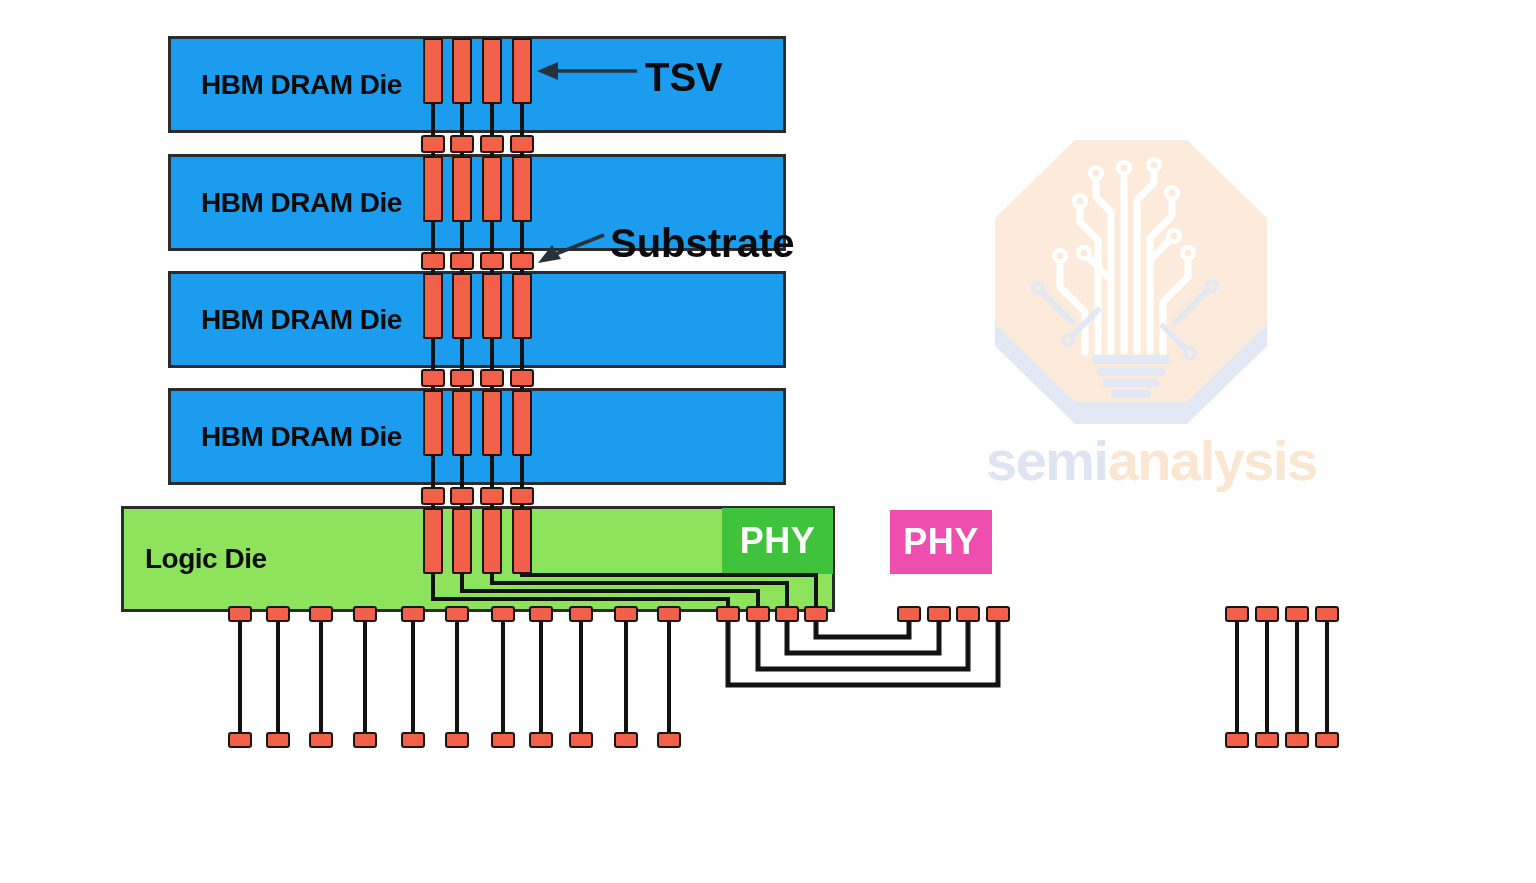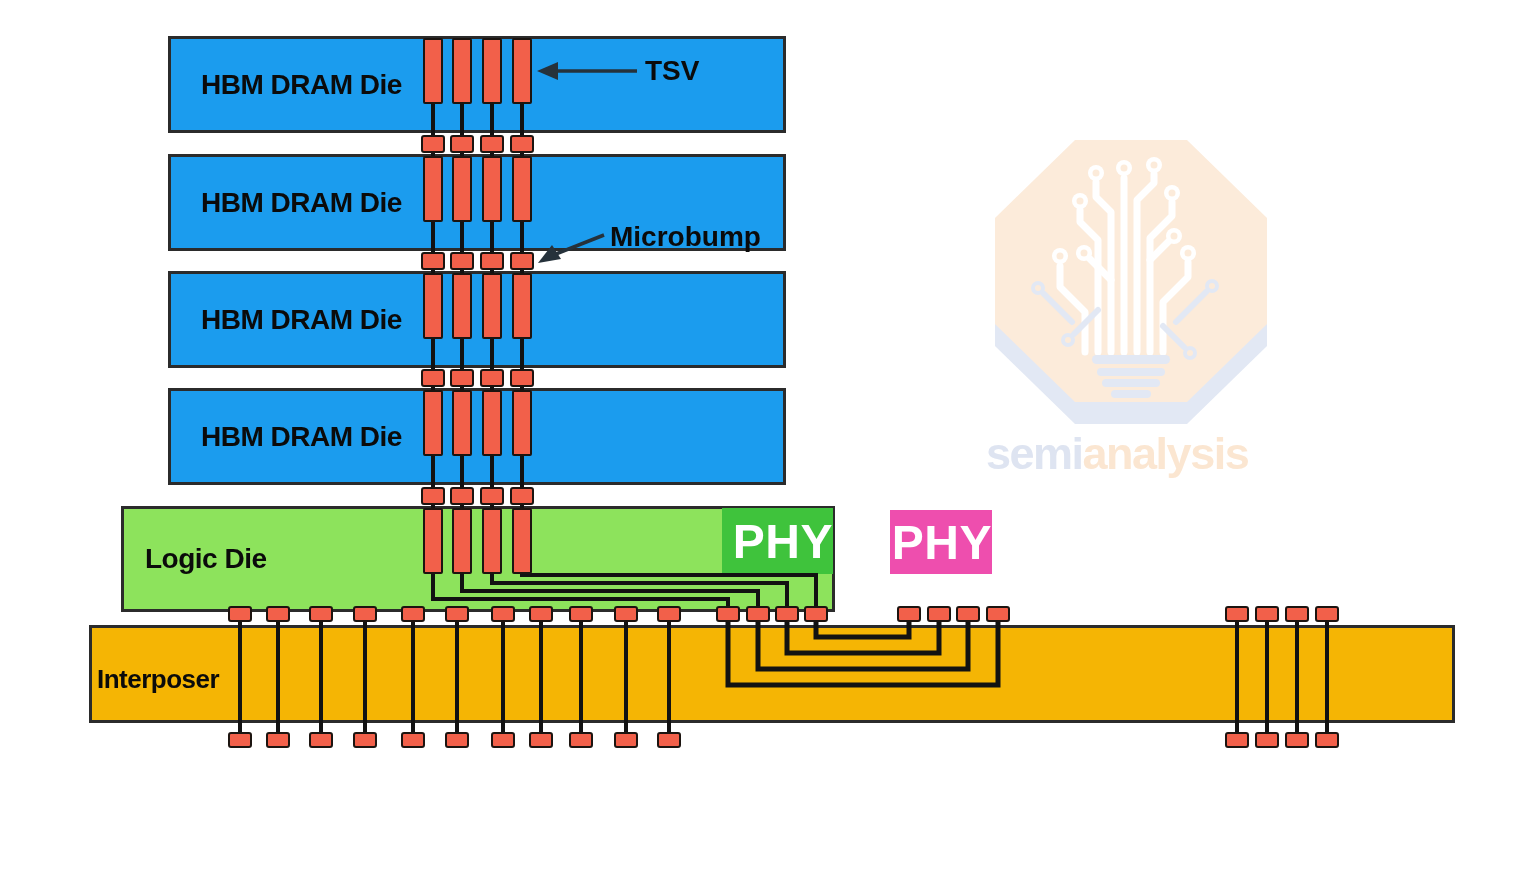--- a/index.html
+++ b/index.html
@@ -12,46 +12,46 @@
   #hardware{position:absolute;inset:0;z-index:3;pointer-events:none;}
   .anno{position:absolute;z-index:4;}
   
   .hbm{left:168px;width:618px;height:97px;background:var(--blue);
        display:flex;align-items:center;padding-left:30px;}
   .block-label{font-weight:bold;font-size:28px;color:#0b0b0b;letter-spacing:-0.5px;}
   .logic{left:121px;top:506px;width:714px;height:106px;background:var(--green);
          display:flex;align-items:center;padding-left:21px;}
   .cpu{left:886px;top:507px;width:557px;height:97px;background:var(--pink);}
   .cpu .block-label{position:absolute;right:14px;top:22px;}
-  .phy{position:absolute;z-index:2;display:flex;align-items:center;justify-content:flex-end;
-       font-weight:bold;font-size:48px;color:#fff;letter-spacing:0.5px;}
+  .phy{position:absolute;z-index:2;display:flex;align-items:center;justify-content:center;
+       font-weight:bold;font-size:36px;color:#fff;letter-spacing:0.5px;}
   #phy-green{left:722px;top:508px;width:111px;height:66px;background:var(--green-dark);}
   #phy-pink{left:890px;top:510px;width:102px;height:64px;background:var(--pink-dark);}
   .interposer{left:89px;top:625px;width:1366px;height:98px;background:var(--orange);}
   .interposer .block-label{position:absolute;left:5px;top:36px;font-size:26px;}
   .substrate{left:89px;top:752px;width:1366px;height:94px;background:var(--gray);}
   .substrate .block-label{position:absolute;left:23px;top:35px;font-size:26px;}
   
   .bar,.mb,.bump{position:absolute;background:var(--red);box-sizing:border-box;
                  border:2.5px solid #1c1410;}
   .bar{width:20px;height:66px;border-radius:2px;}
   .mb{width:24px;height:18px;border-radius:3px;}
   .bump{width:24px;height:16px;border-radius:3px;}
   
   .wire{stroke:var(--line);fill:none;}
   .w4{stroke-width:4px;} .w5{stroke-width:5px;}
   .arrow-line{stroke:var(--arrow);stroke-width:3.5px;fill:none;}
   .arrow-head{fill:var(--arrow);}
-  .anno-label{font-weight:bold;font-size:28px;color:#0b0b0b;}
+  .anno-label{font-weight:bold;font-size:40px;color:#0b0b0b;}
   
   .wm-stroke{stroke:#fff;fill:none;stroke-linecap:round;stroke-linejoin:round;stroke-width:7px;}
   .wm-stroke-blue{stroke:var(--wm-blue);fill:none;stroke-linecap:round;stroke-linejoin:round;stroke-width:6px;}
   .wm-dot{fill:#fff;} .wm-dot-blue{fill:var(--wm-blue);}
   .wm-hole{fill:var(--wm-peach);}
-  #wm-text{position:absolute;left:986px;top:428px;font-weight:bold;font-size:45px;
+  #wm-text{position:absolute;left:986px;top:428px;font-weight:bold;font-size:56px;
            letter-spacing:-1.5px;z-index:0;}
   #wm-text .semi{color:var(--wm-text-blue);} #wm-text .analysis{color:var(--wm-text-peach);}
 </style>
 </head>
 <body>
 
 <div id="canvas">
 
   <svg id="watermark" width="1536" height="883" viewBox="0 0 1536 883">
     <polygon fill="var(--wm-blue)" points="1075,162 1187,162 1267,240 1267,346 1187,424 1075,424 995,346 995,240"></polygon>
@@ -121,23 +121,20 @@
     <span class="block-label">Logic Die</span>
   </div>
   <div class="phy" id="phy-green">
     <span>PHY</span>
   </div>
 
   <div class="phy" id="phy-pink">
     <span>PHY</span>
   </div>
 
-  <div class="die interposer">
-    <span class="block-label">Interposer</span>
-  </div>
 
 
   <svg id="wires" width="1536" height="883" viewBox="0 0 1536 883">
 
     <g>
       <path class="wire w4" d="M433 100 V570"></path>
       <path class="wire w4" d="M462 100 V570"></path>
       <path class="wire w4" d="M492 100 V570"></path>
       <path class="wire w4" d="M522 100 V570"></path>
     </g>
@@ -255,14 +252,14 @@
       <div class="bump" style="left: 569px; top: 732px;"></div>
       <div class="bump" style="left: 614px; top: 732px;"></div>
       <div class="bump" style="left: 657px; top: 732px;"></div>
       <div class="bump" style="left: 1225px; top: 732px;"></div>
       <div class="bump" style="left: 1255px; top: 732px;"></div>
       <div class="bump" style="left: 1285px; top: 732px;"></div>
       <div class="bump" style="left: 1315px; top: 732px;"></div>
     </div>
 
   <div class="anno anno-label" style="left:645px;top:55px">TSV</div>
-  <div class="anno anno-label" style="left:610px;top:221px">Microbump</div>
+  <div class="anno anno-label" style="left:610px;top:221px">Substrate</div>
 </div>
 
 </body></html>

